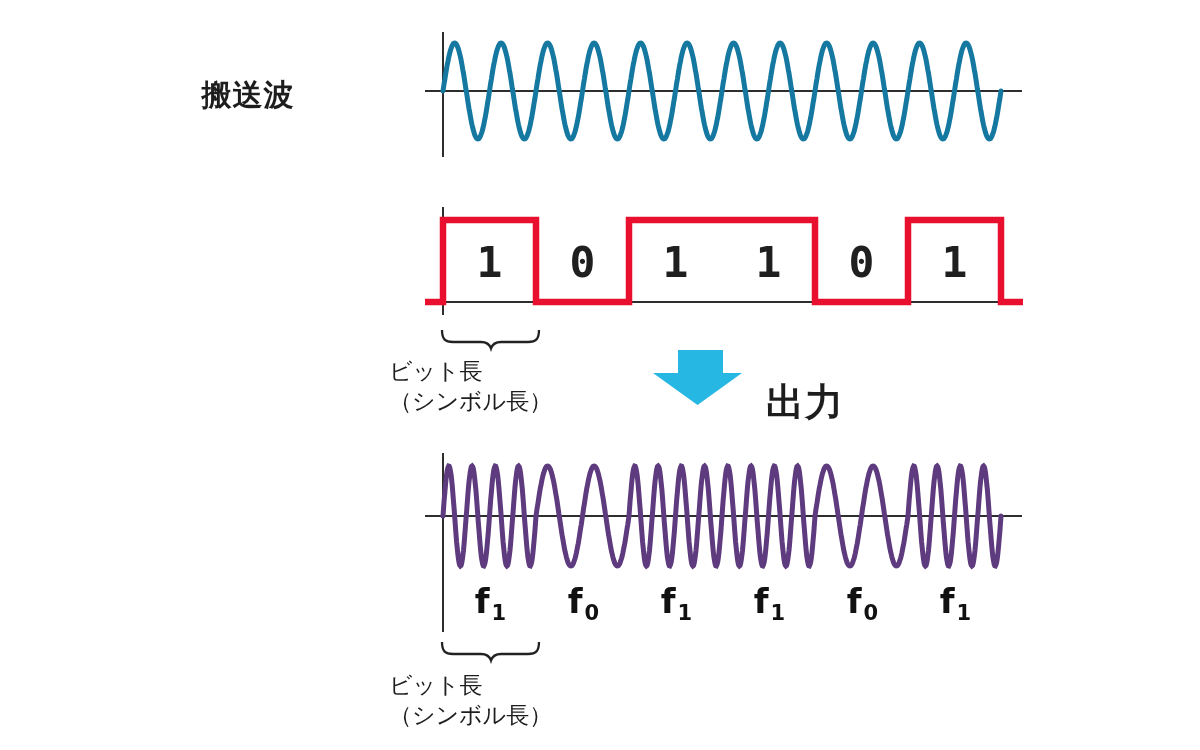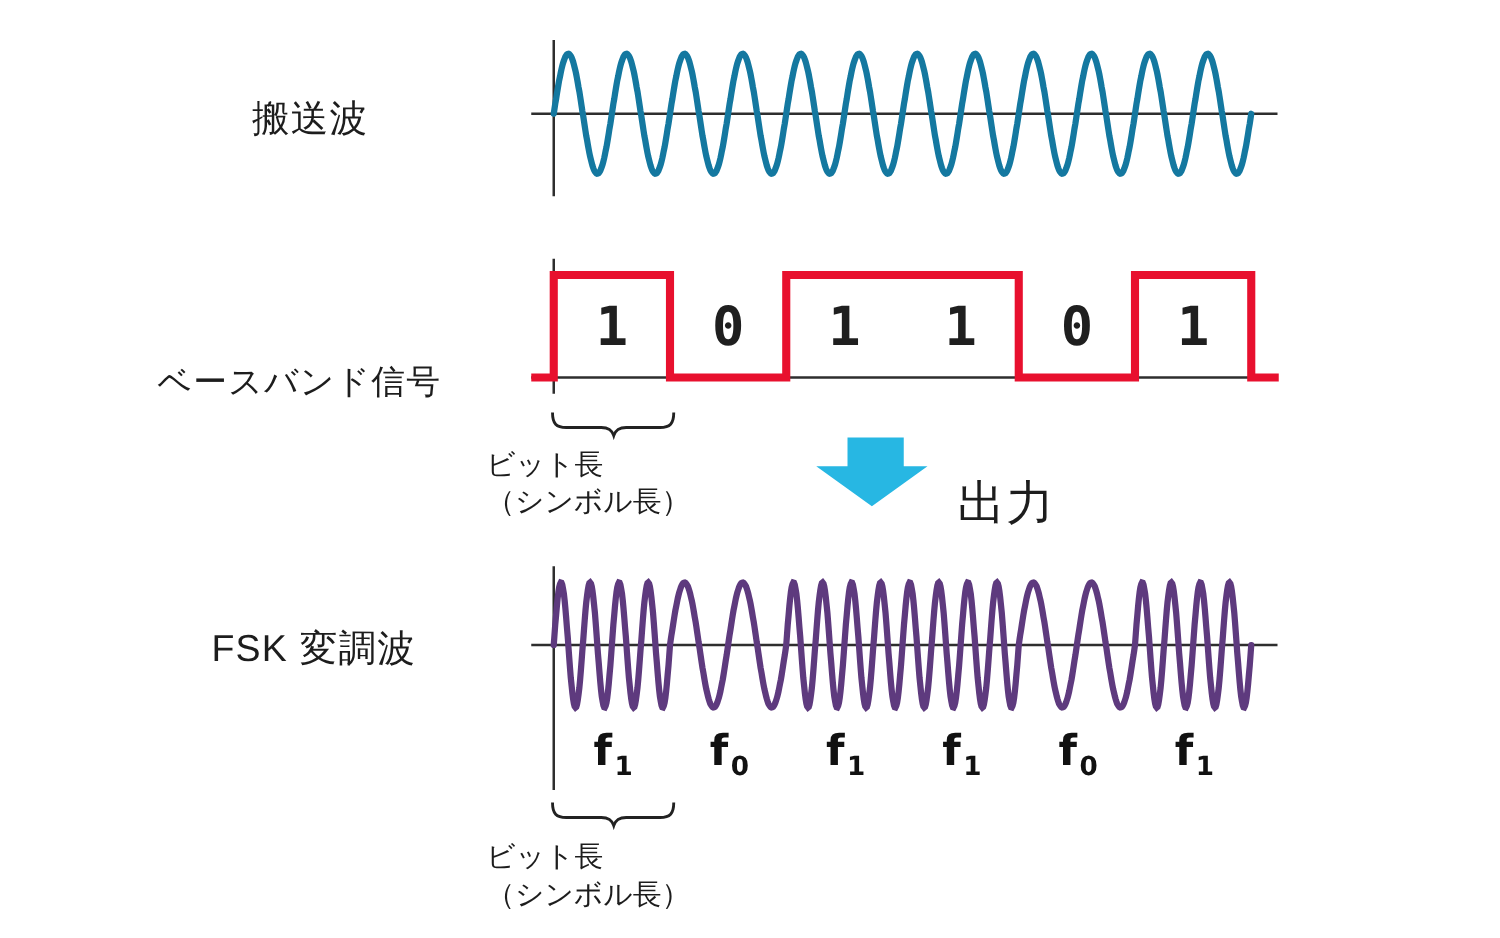--- a/index.html
+++ b/index.html
@@ -1,21 +1,21 @@
 <!DOCTYPE html>
 <html><head>
 <meta charset="utf-8">
 <style>
   html,body{margin:0;padding:0;background:#ffffff;}
   .frame{
     position:relative;width:1200px;height:750px;background:#ffffff;overflow:hidden;
     font-family:"Liberation Sans","DejaVu Sans",sans-serif;color:#1d1d1d;
   }
   .abs{position:absolute;}
-  .row-label{font-size:29px;letter-spacing:1px;white-space:nowrap;text-align:center;color:#1d1d1d;}
+  .row-label{font-size:29px;letter-spacing:1px;white-space:nowrap;text-align:center;color:#1d1d1d;font-weight:bold;}
   .bits-row{display:flex;left:443px;top:237px;width:558px;height:50px;}
   .bits-row .bit{
     flex:1;display:flex;align-items:center;justify-content:center;
     font-family:"DejaVu Sans Mono","Liberation Mono",monospace;
     font-weight:bold;font-size:43px;color:#1f1f1f;
   }
   .f-row{display:flex;left:443px;top:581px;width:558px;height:52px;}
   .f-row .fcell{
     flex:1;display:flex;align-items:flex-start;justify-content:center;
     font-family:"DejaVu Sans","Liberation Sans",sans-serif;font-weight:bold;color:#111;
@@ -25,23 +25,21 @@
   .bitlen{left:389px;width:200px;font-size:23px;line-height:30px;color:#1d1d1d;white-space:nowrap;}
   svg{display:block;}
 </style>
 </head>
 <body>
 
 <div class="frame">
 
   <div class="abs row-label" style="left:103px;top:75px;width:290px;font-size:30px;">搬送波</div>
 
-  <div class="abs row-label" style="left:82px;top:287px;width:315px;font-size:27px;">ベースバンド信号</div>
 
-  <div class="abs row-label" style="left:101px;top:499px;width:300px;font-size:30px;">FSK 変調波</div>
 
   <svg id="carrier-svg" class="abs" style="left:420px;top:25px;" width="610" height="140">
       <line x1="23" y1="7" x2="23" y2="132" stroke="#2e2e2e" stroke-width="2"></line>
       <line x1="5" y1="66" x2="602" y2="66" stroke="#2e2e2e" stroke-width="2"></line>
       <path d="M23.0 66.0L23.6 62.0L24.2 58.0L24.9 54.1L25.5 50.2L26.1 46.5L26.7 42.9L27.3 39.4L28.0 36.2L28.6 33.1L29.2 30.3L29.8 27.8L30.4 25.5L31.1 23.5L31.7 21.8L32.3 20.3L32.9 19.3L33.5 18.5L34.2 18.1L34.8 18.0L35.4 18.3L36.0 18.9L36.6 19.8L37.3 21.0L37.9 22.6L38.5 24.4L39.1 26.6L39.7 29.0L40.4 31.7L41.0 34.6L41.6 37.8L42.2 41.1L42.8 44.7L43.5 48.3L44.1 52.1L44.7 56.0L45.3 60.0L45.9 64.0L46.6 68.0L47.2 72.0L47.8 76.0L48.4 79.9L49.0 83.7L49.7 87.3L50.3 90.9L50.9 94.2L51.5 97.4L52.1 100.3L52.8 103.0L53.4 105.4L54.0 107.6L54.6 109.4L55.2 111.0L55.9 112.2L56.5 113.1L57.1 113.7L57.7 114.0L58.3 113.9L59.0 113.5L59.6 112.7L60.2 111.7L60.8 110.2L61.4 108.5L62.1 106.5L62.7 104.2L63.3 101.7L63.9 98.9L64.5 95.8L65.2 92.6L65.8 89.1L66.4 85.5L67.0 81.8L67.6 77.9L68.3 74.0L68.9 70.0L69.5 66.0L70.1 62.0L70.7 58.0L71.4 54.1L72.0 50.2L72.6 46.5L73.2 42.9L73.8 39.4L74.5 36.2L75.1 33.1L75.7 30.3L76.3 27.8L76.9 25.5L77.6 23.5L78.2 21.8L78.8 20.3L79.4 19.3L80.0 18.5L80.7 18.1L81.3 18.0L81.9 18.3L82.5 18.9L83.1 19.8L83.8 21.0L84.4 22.6L85.0 24.4L85.6 26.6L86.2 29.0L86.9 31.7L87.5 34.6L88.1 37.8L88.7 41.1L89.3 44.7L90.0 48.3L90.6 52.1L91.2 56.0L91.8 60.0L92.4 64.0L93.1 68.0L93.7 72.0L94.3 76.0L94.9 79.9L95.5 83.7L96.2 87.3L96.8 90.9L97.4 94.2L98.0 97.4L98.6 100.3L99.3 103.0L99.9 105.4L100.5 107.6L101.1 109.4L101.7 111.0L102.4 112.2L103.0 113.1L103.6 113.7L104.2 114.0L104.8 113.9L105.5 113.5L106.1 112.7L106.7 111.7L107.3 110.2L107.9 108.5L108.6 106.5L109.2 104.2L109.8 101.7L110.4 98.9L111.0 95.8L111.7 92.6L112.3 89.1L112.9 85.5L113.5 81.8L114.1 77.9L114.8 74.0L115.4 70.0L116.0 66.0L116.6 62.0L117.2 58.0L117.9 54.1L118.5 50.2L119.1 46.5L119.7 42.9L120.3 39.4L121.0 36.2L121.6 33.1L122.2 30.3L122.8 27.8L123.4 25.5L124.1 23.5L124.7 21.8L125.3 20.3L125.9 19.3L126.5 18.5L127.2 18.1L127.8 18.0L128.4 18.3L129.0 18.9L129.6 19.8L130.3 21.0L130.9 22.6L131.5 24.4L132.1 26.6L132.7 29.0L133.4 31.7L134.0 34.6L134.6 37.8L135.2 41.1L135.8 44.7L136.5 48.3L137.1 52.1L137.7 56.0L138.3 60.0L138.9 64.0L139.6 68.0L140.2 72.0L140.8 76.0L141.4 79.9L142.0 83.7L142.7 87.3L143.3 90.9L143.9 94.2L144.5 97.4L145.1 100.3L145.8 103.0L146.4 105.4L147.0 107.6L147.6 109.4L148.2 111.0L148.9 112.2L149.5 113.1L150.1 113.7L150.7 114.0L151.3 113.9L152.0 113.5L152.6 112.7L153.2 111.7L153.8 110.2L154.4 108.5L155.1 106.5L155.7 104.2L156.3 101.7L156.9 98.9L157.5 95.8L158.2 92.6L158.8 89.1L159.4 85.5L160.0 81.8L160.6 77.9L161.3 74.0L161.9 70.0L162.5 66.0L163.1 62.0L163.7 58.0L164.4 54.1L165.0 50.2L165.6 46.5L166.2 42.9L166.8 39.4L167.5 36.2L168.1 33.1L168.7 30.3L169.3 27.8L169.9 25.5L170.6 23.5L171.2 21.8L171.8 20.3L172.4 19.3L173.0 18.5L173.7 18.1L174.3 18.0L174.9 18.3L175.5 18.9L176.1 19.8L176.8 21.0L177.4 22.6L178.0 24.4L178.6 26.6L179.2 29.0L179.9 31.7L180.5 34.6L181.1 37.8L181.7 41.1L182.3 44.7L183.0 48.3L183.6 52.1L184.2 56.0L184.8 60.0L185.4 64.0L186.1 68.0L186.7 72.0L187.3 76.0L187.9 79.9L188.5 83.7L189.2 87.3L189.8 90.9L190.4 94.2L191.0 97.4L191.6 100.3L192.3 103.0L192.9 105.4L193.5 107.6L194.1 109.4L194.7 111.0L195.4 112.2L196.0 113.1L196.6 113.7L197.2 114.0L197.8 113.9L198.5 113.5L199.1 112.7L199.7 111.7L200.3 110.2L200.9 108.5L201.6 106.5L202.2 104.2L202.8 101.7L203.4 98.9L204.0 95.8L204.7 92.6L205.3 89.1L205.9 85.5L206.5 81.8L207.1 77.9L207.8 74.0L208.4 70.0L209.0 66.0L209.6 62.0L210.2 58.0L210.9 54.1L211.5 50.2L212.1 46.5L212.7 42.9L213.3 39.4L214.0 36.2L214.6 33.1L215.2 30.3L215.8 27.8L216.4 25.5L217.1 23.5L217.7 21.8L218.3 20.3L218.9 19.3L219.5 18.5L220.2 18.1L220.8 18.0L221.4 18.3L222.0 18.9L222.6 19.8L223.3 21.0L223.9 22.6L224.5 24.4L225.1 26.6L225.7 29.0L226.4 31.7L227.0 34.6L227.6 37.8L228.2 41.1L228.8 44.7L229.5 48.3L230.1 52.1L230.7 56.0L231.3 60.0L231.9 64.0L232.6 68.0L233.2 72.0L233.8 76.0L234.4 79.9L235.0 83.7L235.7 87.3L236.3 90.9L236.9 94.2L237.5 97.4L238.1 100.3L238.8 103.0L239.4 105.4L240.0 107.6L240.6 109.4L241.2 111.0L241.9 112.2L242.5 113.1L243.1 113.7L243.7 114.0L244.3 113.9L245.0 113.5L245.6 112.7L246.2 111.7L246.8 110.2L247.4 108.5L248.1 106.5L248.7 104.2L249.3 101.7L249.9 98.9L250.5 95.8L251.2 92.6L251.8 89.1L252.4 85.5L253.0 81.8L253.6 77.9L254.3 74.0L254.9 70.0L255.5 66.0L256.1 62.0L256.7 58.0L257.4 54.1L258.0 50.2L258.6 46.5L259.2 42.9L259.8 39.4L260.5 36.2L261.1 33.1L261.7 30.3L262.3 27.8L262.9 25.5L263.6 23.5L264.2 21.8L264.8 20.3L265.4 19.3L266.0 18.5L266.7 18.1L267.3 18.0L267.9 18.3L268.5 18.9L269.1 19.8L269.8 21.0L270.4 22.6L271.0 24.4L271.6 26.6L272.2 29.0L272.9 31.7L273.5 34.6L274.1 37.8L274.7 41.1L275.3 44.7L276.0 48.3L276.6 52.1L277.2 56.0L277.8 60.0L278.4 64.0L279.1 68.0L279.7 72.0L280.3 76.0L280.9 79.9L281.5 83.7L282.2 87.3L282.8 90.9L283.4 94.2L284.0 97.4L284.6 100.3L285.3 103.0L285.9 105.4L286.5 107.6L287.1 109.4L287.7 111.0L288.4 112.2L289.0 113.1L289.6 113.7L290.2 114.0L290.8 113.9L291.5 113.5L292.1 112.7L292.7 111.7L293.3 110.2L293.9 108.5L294.6 106.5L295.2 104.2L295.8 101.7L296.4 98.9L297.0 95.8L297.7 92.6L298.3 89.1L298.9 85.5L299.5 81.8L300.1 77.9L300.8 74.0L301.4 70.0L302.0 66.0L302.6 62.0L303.2 58.0L303.9 54.1L304.5 50.2L305.1 46.5L305.7 42.9L306.3 39.4L307.0 36.2L307.6 33.1L308.2 30.3L308.8 27.8L309.4 25.5L310.1 23.5L310.7 21.8L311.3 20.3L311.9 19.3L312.5 18.5L313.2 18.1L313.8 18.0L314.4 18.3L315.0 18.9L315.6 19.8L316.3 21.0L316.9 22.6L317.5 24.4L318.1 26.6L318.7 29.0L319.4 31.7L320.0 34.6L320.6 37.8L321.2 41.1L321.8 44.7L322.5 48.3L323.1 52.1L323.7 56.0L324.3 60.0L324.9 64.0L325.6 68.0L326.2 72.0L326.8 76.0L327.4 79.9L328.0 83.7L328.7 87.3L329.3 90.9L329.9 94.2L330.5 97.4L331.1 100.3L331.8 103.0L332.4 105.4L333.0 107.6L333.6 109.4L334.2 111.0L334.9 112.2L335.5 113.1L336.1 113.7L336.7 114.0L337.3 113.9L338.0 113.5L338.6 112.7L339.2 111.7L339.8 110.2L340.4 108.5L341.1 106.5L341.7 104.2L342.3 101.7L342.9 98.9L343.5 95.8L344.2 92.6L344.8 89.1L345.4 85.5L346.0 81.8L346.6 77.9L347.3 74.0L347.9 70.0L348.5 66.0L349.1 62.0L349.7 58.0L350.4 54.1L351.0 50.2L351.6 46.5L352.2 42.9L352.8 39.4L353.5 36.2L354.1 33.1L354.7 30.3L355.3 27.8L355.9 25.5L356.6 23.5L357.2 21.8L357.8 20.3L358.4 19.3L359.0 18.5L359.7 18.1L360.3 18.0L360.9 18.3L361.5 18.9L362.1 19.8L362.8 21.0L363.4 22.6L364.0 24.4L364.6 26.6L365.2 29.0L365.9 31.7L366.5 34.6L367.1 37.8L367.7 41.1L368.3 44.7L369.0 48.3L369.6 52.1L370.2 56.0L370.8 60.0L371.4 64.0L372.1 68.0L372.7 72.0L373.3 76.0L373.9 79.9L374.5 83.7L375.2 87.3L375.8 90.9L376.4 94.2L377.0 97.4L377.6 100.3L378.3 103.0L378.9 105.4L379.5 107.6L380.1 109.4L380.7 111.0L381.4 112.2L382.0 113.1L382.6 113.7L383.2 114.0L383.8 113.9L384.5 113.5L385.1 112.7L385.7 111.7L386.3 110.2L386.9 108.5L387.6 106.5L388.2 104.2L388.8 101.7L389.4 98.9L390.0 95.8L390.7 92.6L391.3 89.1L391.9 85.5L392.5 81.8L393.1 77.9L393.8 74.0L394.4 70.0L395.0 66.0L395.6 62.0L396.2 58.0L396.9 54.1L397.5 50.2L398.1 46.5L398.7 42.9L399.3 39.4L400.0 36.2L400.6 33.1L401.2 30.3L401.8 27.8L402.4 25.5L403.1 23.5L403.7 21.8L404.3 20.3L404.9 19.3L405.5 18.5L406.2 18.1L406.8 18.0L407.4 18.3L408.0 18.9L408.6 19.8L409.3 21.0L409.9 22.6L410.5 24.4L411.1 26.6L411.7 29.0L412.4 31.7L413.0 34.6L413.6 37.8L414.2 41.1L414.8 44.7L415.5 48.3L416.1 52.1L416.7 56.0L417.3 60.0L417.9 64.0L418.6 68.0L419.2 72.0L419.8 76.0L420.4 79.9L421.0 83.7L421.7 87.3L422.3 90.9L422.9 94.2L423.5 97.4L424.1 100.3L424.8 103.0L425.4 105.4L426.0 107.6L426.6 109.4L427.2 111.0L427.9 112.2L428.5 113.1L429.1 113.7L429.7 114.0L430.3 113.9L431.0 113.5L431.6 112.7L432.2 111.7L432.8 110.2L433.4 108.5L434.1 106.5L434.7 104.2L435.3 101.7L435.9 98.9L436.5 95.8L437.2 92.6L437.8 89.1L438.4 85.5L439.0 81.8L439.6 77.9L440.3 74.0L440.9 70.0L441.5 66.0L442.1 62.0L442.7 58.0L443.4 54.1L444.0 50.2L444.6 46.5L445.2 42.9L445.8 39.4L446.5 36.2L447.1 33.1L447.7 30.3L448.3 27.8L448.9 25.5L449.6 23.5L450.2 21.8L450.8 20.3L451.4 19.3L452.0 18.5L452.7 18.1L453.3 18.0L453.9 18.3L454.5 18.9L455.1 19.8L455.8 21.0L456.4 22.6L457.0 24.4L457.6 26.6L458.2 29.0L458.9 31.7L459.5 34.6L460.1 37.8L460.7 41.1L461.3 44.7L462.0 48.3L462.6 52.1L463.2 56.0L463.8 60.0L464.4 64.0L465.1 68.0L465.7 72.0L466.3 76.0L466.9 79.9L467.5 83.7L468.2 87.3L468.8 90.9L469.4 94.2L470.0 97.4L470.6 100.3L471.3 103.0L471.9 105.4L472.5 107.6L473.1 109.4L473.7 111.0L474.4 112.2L475.0 113.1L475.6 113.7L476.2 114.0L476.8 113.9L477.5 113.5L478.1 112.7L478.7 111.7L479.3 110.2L479.9 108.5L480.6 106.5L481.2 104.2L481.8 101.7L482.4 98.9L483.0 95.8L483.7 92.6L484.3 89.1L484.9 85.5L485.5 81.8L486.1 77.9L486.8 74.0L487.4 70.0L488.0 66.0L488.6 62.0L489.2 58.0L489.9 54.1L490.5 50.2L491.1 46.5L491.7 42.9L492.3 39.4L493.0 36.2L493.6 33.1L494.2 30.3L494.8 27.8L495.4 25.5L496.1 23.5L496.7 21.8L497.3 20.3L497.9 19.3L498.5 18.5L499.2 18.1L499.8 18.0L500.4 18.3L501.0 18.9L501.6 19.8L502.3 21.0L502.9 22.6L503.5 24.4L504.1 26.6L504.7 29.0L505.4 31.7L506.0 34.6L506.6 37.8L507.2 41.1L507.8 44.7L508.5 48.3L509.1 52.1L509.7 56.0L510.3 60.0L510.9 64.0L511.6 68.0L512.2 72.0L512.8 76.0L513.4 79.9L514.0 83.7L514.7 87.3L515.3 90.9L515.9 94.2L516.5 97.4L517.1 100.3L517.8 103.0L518.4 105.4L519.0 107.6L519.6 109.4L520.2 111.0L520.9 112.2L521.5 113.1L522.1 113.7L522.7 114.0L523.3 113.9L524.0 113.5L524.6 112.7L525.2 111.7L525.8 110.2L526.4 108.5L527.1 106.5L527.7 104.2L528.3 101.7L528.9 98.9L529.5 95.8L530.2 92.6L530.8 89.1L531.4 85.5L532.0 81.8L532.6 77.9L533.3 74.0L533.9 70.0L534.5 66.0L535.1 62.0L535.7 58.0L536.4 54.1L537.0 50.2L537.6 46.5L538.2 42.9L538.8 39.4L539.5 36.2L540.1 33.1L540.7 30.3L541.3 27.8L541.9 25.5L542.6 23.5L543.2 21.8L543.8 20.3L544.4 19.3L545.0 18.5L545.7 18.1L546.3 18.0L546.9 18.3L547.5 18.9L548.1 19.8L548.8 21.0L549.4 22.6L550.0 24.4L550.6 26.6L551.2 29.0L551.9 31.7L552.5 34.6L553.1 37.8L553.7 41.1L554.3 44.7L555.0 48.3L555.6 52.1L556.2 56.0L556.8 60.0L557.4 64.0L558.1 68.0L558.7 72.0L559.3 76.0L559.9 79.9L560.5 83.7L561.2 87.3L561.8 90.9L562.4 94.2L563.0 97.4L563.6 100.3L564.3 103.0L564.9 105.4L565.5 107.6L566.1 109.4L566.7 111.0L567.4 112.2L568.0 113.1L568.6 113.7L569.2 114.0L569.8 113.9L570.5 113.5L571.1 112.7L571.7 111.7L572.3 110.2L572.9 108.5L573.6 106.5L574.2 104.2L574.8 101.7L575.4 98.9L576.0 95.8L576.7 92.6L577.3 89.1L577.9 85.5L578.5 81.8L579.1 77.9L579.8 74.0L580.4 70.0L581.0 66.0" fill="none" stroke="#1478a0" stroke-width="5" stroke-linecap="round" stroke-linejoin="miter"></path>
     </svg>
 
   <svg id="baseband-svg" class="abs" style="left:415px;top:195px;" width="615" height="135">
       <line x1="10" y1="107" x2="585" y2="107" stroke="#2e2e2e" stroke-width="2"></line>
       <line x1="28" y1="12" x2="28" y2="120" stroke="#2e2e2e" stroke-width="2"></line>

